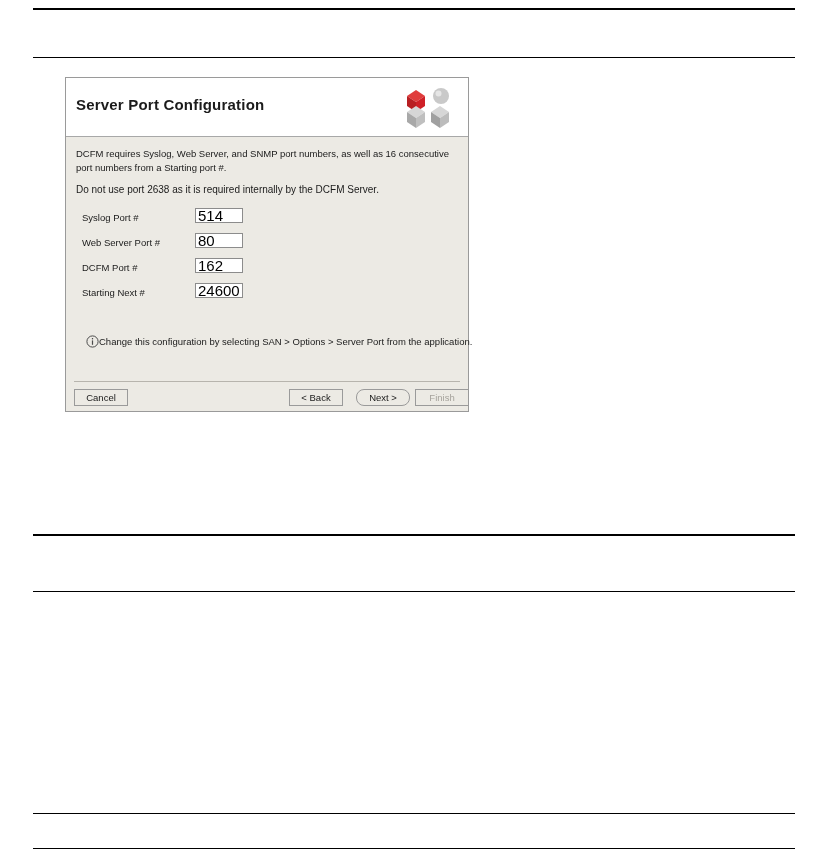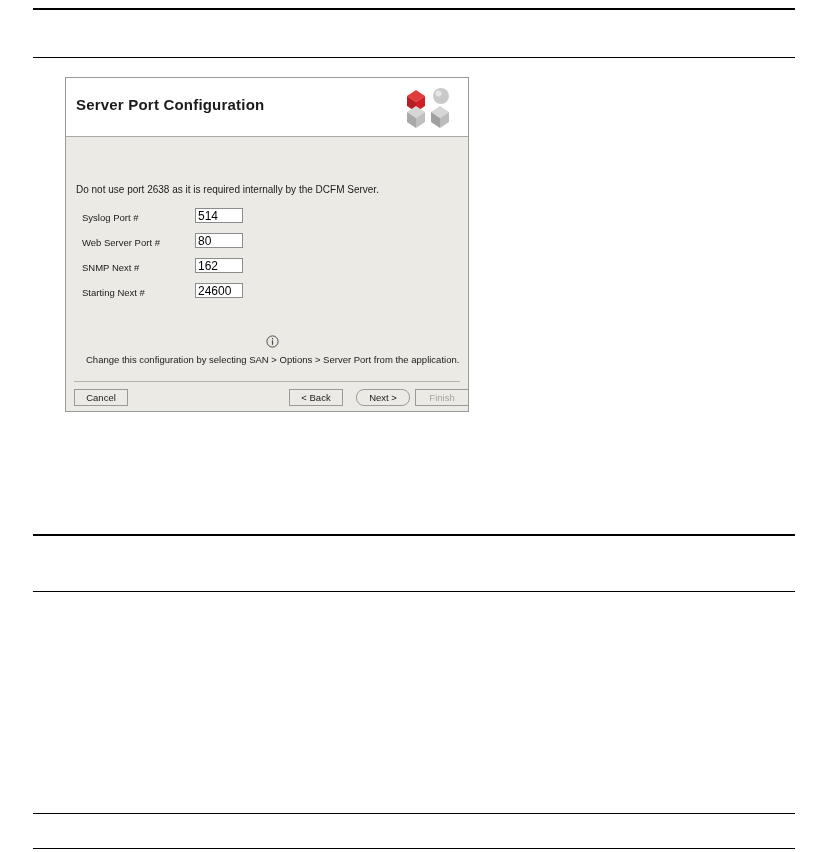--- a/index.html
+++ b/index.html
@@ -110,21 +110,21 @@
   }
   .form-field {
     position: absolute;
     left: 113px;
     top: 1px;
     width: 48px;
     height: 15px;
     border: 1px solid #8c8c8c;
     background: #ffffff;
     font-family: "Liberation Sans", sans-serif;
-    font-size: 12px;
+    font-size: 15px;
     color: #000;
     padding: 0 2px;
     box-sizing: border-box;
     line-height: 13px;
   }
   .form-checkbox {
     position: absolute;
     left: 113px;
     top: 2px;
     width: 11px;
@@ -133,22 +133,20 @@
     background: #ece9e2;
     box-sizing: border-box;
   }
 
   .hint-row {
     position: absolute;
     left: 20px;
     top: 198px;
     display: flex;
     align-items: center;
-    gap: 6px;
-    flex-direction: column;
   }
   .hint-icon {
     width: 13px;
     height: 13px;
     flex: 0 0 13px;
   }
   .hint-text {
     font-size: 9.5px;
     color: #1a1a1a;
     white-space: nowrap;
@@ -214,37 +212,38 @@
       <polygon points="5,26 14,32 14,42 5,36" fill="#a8a8a8"></polygon>
       <polygon points="23,26 23,36 14,42 14,32" fill="#bfbfbf"></polygon>
 
       <polygon points="38,20 47,26 38,32 29,26" fill="#d6d6d6"></polygon>
       <polygon points="29,26 38,32 38,42 29,36" fill="#a0a0a0"></polygon>
       <polygon points="47,26 47,36 38,42 38,32" fill="#bcbcbc"></polygon>
     </svg>
   </div>
 
   <div class="dialog-body">
+    <div class="intro-text">DCFM requires Syslog, Web Server, and SNMP port numbers, as well as 16 consecutive port numbers from a Starting port #.</div>
     <div class="note-text">Do not use port 2638 as it is required internally by the DCFM Server.</div>
 
     <div class="form">
 
       <div class="form-row">
         <span class="form-label">Syslog Port #</span>
         <input class="form-field" type="text" value="514" style="">
       </div>
 
 
       <div class="form-row">
         <span class="form-label">Web Server Port #</span>
         <input class="form-field" type="text" value="80" style="">
       </div>
 
       <div class="form-row">
-        <span class="form-label">SNMP Next #</span>
+        <span class="form-label">DCFM Port #</span>
         <input class="form-field" type="text" value="162" style="">
       </div>
 
       <div class="form-row">
         <span class="form-label">Starting Next #</span>
         <input class="form-field" type="text" value="24600" style="">
       </div>
 
     </div>
 

